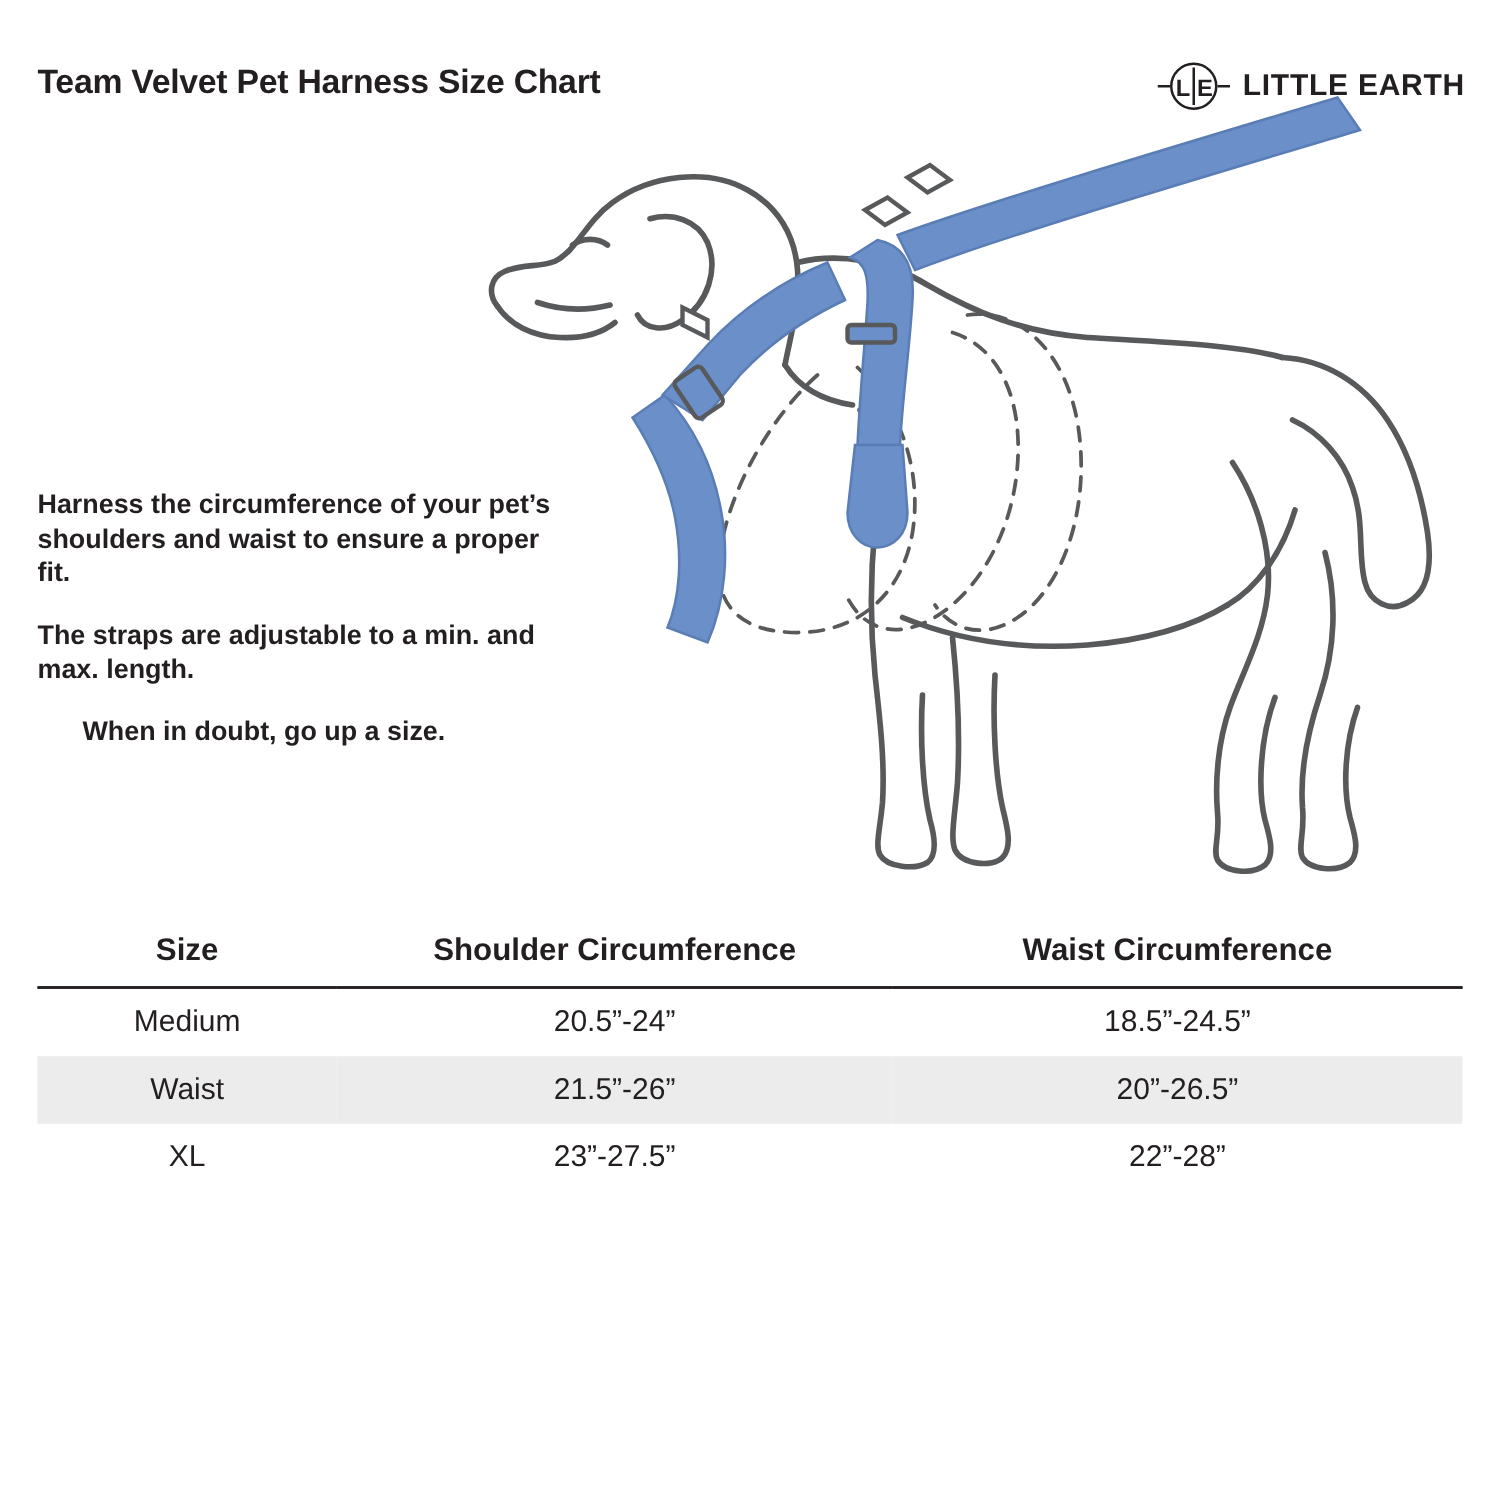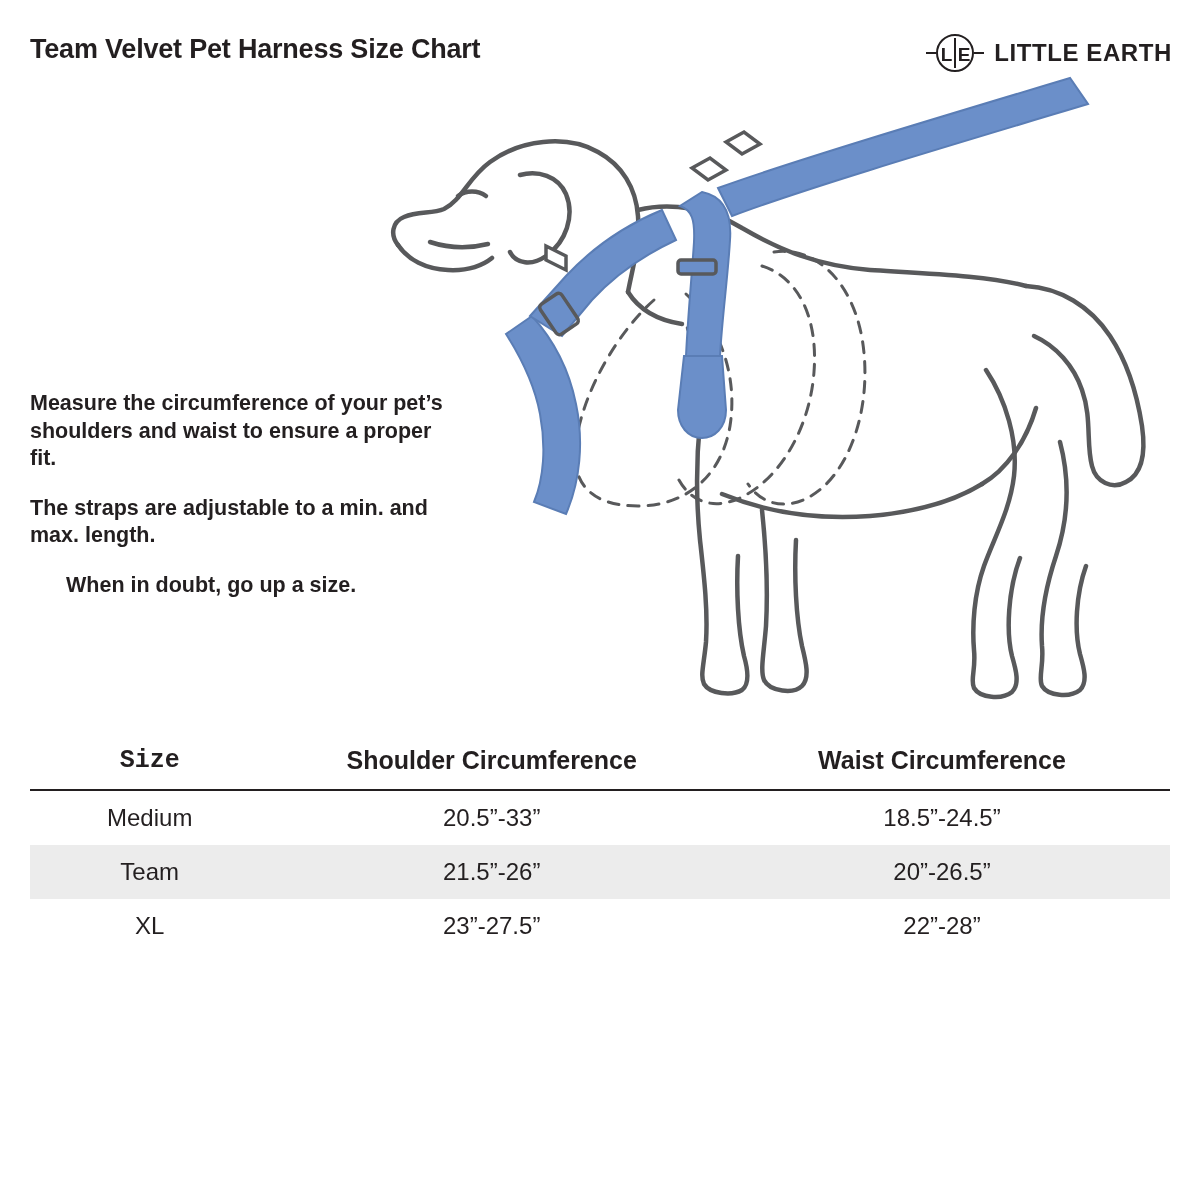--- a/index.html
+++ b/index.html
@@ -12,21 +12,21 @@
     height: 1200px;
     font-family: "Liberation Sans", sans-serif;
     color: #231f20;
     position: relative;
     overflow: hidden;
   }
 
   
   .header {
     position: absolute;
-    top: 0; left: 0;
+    top: 16px; left: 0;
     width: 1200px;
     height: 88px;
   }
   .page-title {
     position: absolute;
     left: 30px;
     top: 34px;
     font-size: 27px;
     font-weight: bold;
     letter-spacing: -0.2px;
@@ -94,21 +94,21 @@
   }
   .size-table td {
     font-size: 24px;
     text-align: center;
     padding: 13px 0;
     color: #231f20;
   }
   .size-table tbody tr:nth-child(even) td {
     background: #ececec;
   }
-  .col-size { width: 21%; font-family: Liberation Mono, monospace; }
+  .col-size { width: 21%; }
   .col-shoulder { width: 39%; }
   .col-waist { width: 40%; }
 </style>
 </head>
 <body>
 
 <div class="header">
   <div class="page-title">Team Velvet Pet Harness Size Chart</div>
 
   <div class="brand">
@@ -120,21 +120,21 @@
         <line x1="48" y1="23" x2="58" y2="23" stroke="#231f20" stroke-width="2"></line>
         <text x="20.5" y="31" font-family="Liberation Sans, sans-serif" font-size="19" font-weight="bold" fill="#231f20" text-anchor="middle">L</text>
         <text x="38" y="31" font-family="Liberation Sans, sans-serif" font-size="19" font-weight="bold" fill="#231f20" text-anchor="middle">E</text>
       </svg>
     </div>
     <div class="brand-name">LITTLE EARTH</div>
   </div>
 </div>
 
 <div class="instructions">
-  <p>Measure the circumference of your pet’s shoulders and waist to ensure a proper fit.</p>
+  <p>Harness the circumference of your pet’s shoulders and waist to ensure a proper fit.</p>
   <p>The straps are adjustable to a min. and max. length.</p>
   <p>When in doubt, go up a size.</p>
 </div>
 
 <div class="illustration">
   <svg width="830" height="650" viewBox="0 0 830 650" xmlns="http://www.w3.org/2000/svg">
     <g fill="none" stroke="#58595b" stroke-width="4.5" stroke-linecap="round" stroke-linejoin="round">
 
       <path d="M28 175 C 20 165, 22 152, 34 147 C 48 141, 62 144, 74 139
                C 92 130, 98 108, 120 92 C 150 70, 196 64, 228 82
@@ -219,25 +219,25 @@
   <thead>
     <tr>
       <th class="col-size">Size</th>
       <th class="col-shoulder">Shoulder Circumference</th>
       <th class="col-waist">Waist Circumference</th>
     </tr>
   </thead>
   <tbody>
     <tr>
       <td>Medium</td>
-      <td>20.5”-33”</td>
+      <td>20.5”-24”</td>
       <td>18.5”-24.5”</td>
     </tr>
     <tr>
-      <td>Team</td>
+      <td>Waist</td>
       <td>21.5”-26”</td>
       <td>20”-26.5”</td>
     </tr>
     <tr>
       <td>XL</td>
       <td>23”-27.5”</td>
       <td>22”-28”</td>
     </tr>
   </tbody>
 </table>

